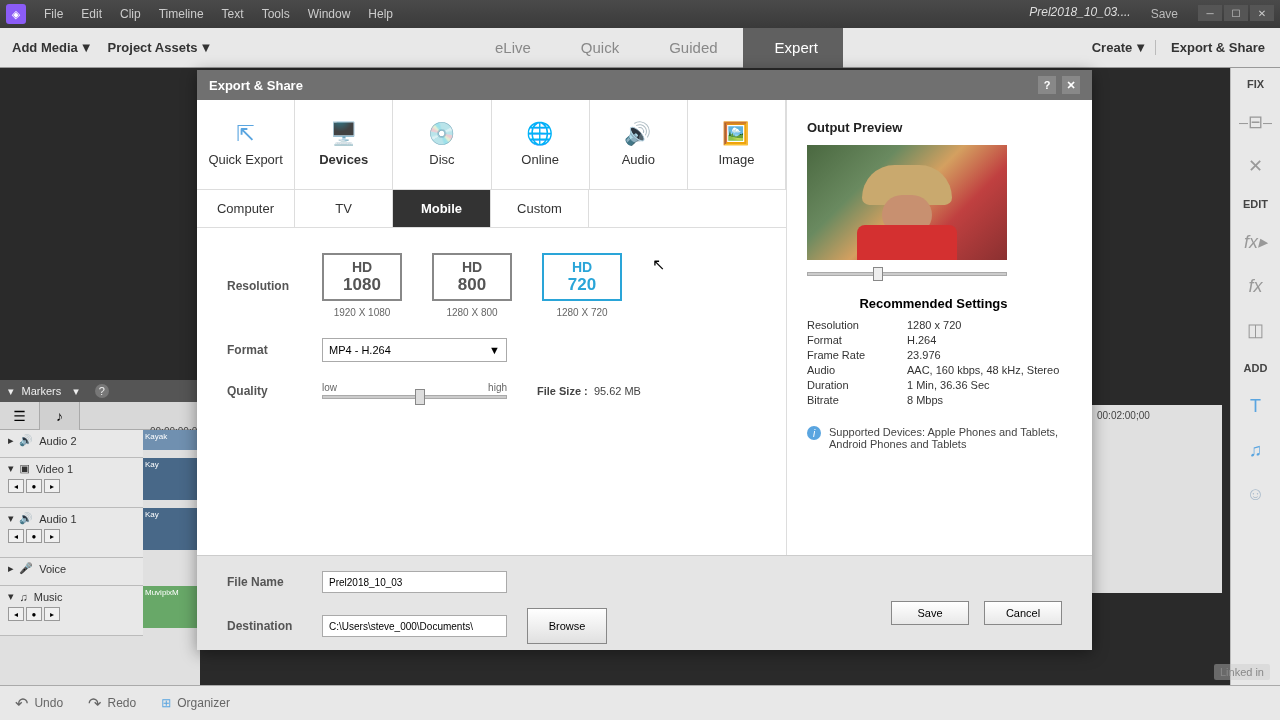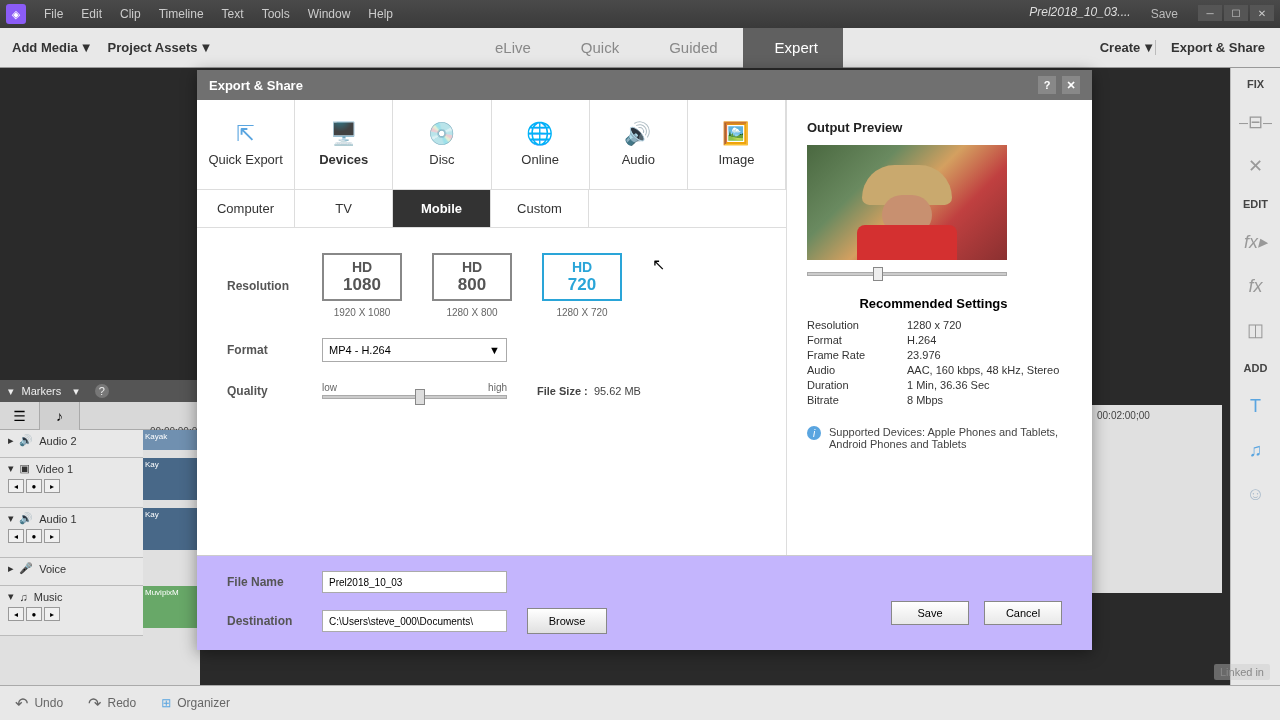--- a/index.html
+++ b/index.html
@@ -17,21 +17,21 @@
 .win-btn { width: 24px; height: 16px; background: #555; color: #ccc; font-size: 10px; display: flex; align-items: center; justify-content: center; }
 
 
 .modebar { height: 40px; background: #e8e8e8; border-bottom: 1px solid #999; display: flex; align-items: center; }
 .modebar-left { display: flex; gap: 15px; padding-left: 12px; }
 .modebar-left span { color: #333; font-size: 13px; font-weight: bold; }
 .caret { font-size: 9px; margin-left: 2px; }
 .mode-tabs { margin-left: auto; display: flex; }
 .mode-tab { padding: 0 25px; height: 40px; display: flex; align-items: center; color: #888; font-size: 15px; cursor: pointer; }
 .mode-tab.active { background: #606060; color: #fff; padding-left: 32px; }
-.modebar-right { display: flex; gap: 0; margin-left: auto; padding-right: 15px; }
+.modebar-right { display: flex; gap: 8px; margin-left: auto; padding-right: 15px; }
 .modebar-right span { color: #333; font-size: 13px; font-weight: bold; }
 
 
 .workspace { position: absolute; top: 68px; left: 0; right: 0; bottom: 35px; background: #2a2a2a; }
 
 
 .right-tools { position: absolute; right: 0; top: 68px; width: 50px; bottom: 35px; background: #e8e8e8; border-left: 1px solid #bbb; display: flex; flex-direction: column; align-items: center; padding-top: 10px; gap: 20px; }
 .rt-label { font-size: 11px; color: #444; font-weight: bold; }
 .rt-icon { width: 24px; height: 24px; color: #999; display: flex; align-items: center; justify-content: center; font-size: 18px; }
 
@@ -107,25 +107,25 @@
 .preview-slider { width: 200px; height: 4px; background: #ccc; border:1px solid #aaa; margin-top: 12px; position: relative; }
 .preview-thumb { width: 10px; height: 14px; background: #eee; border: 1px solid #888; position: absolute; top: -6px; left: 33%; }
 
 .rec-title { font-size: 13px; font-weight: bold; margin-top: 20px; margin-bottom: 8px; text-align: center; }
 .rec-row { display: flex; font-size: 11px; color: #333; margin-bottom: 3px; }
 .rec-row .k { width: 100px; }
 .info-row { display: flex; gap: 8px; margin-top: 20px; font-size: 11px; color: #444; }
 .info-icon { width: 14px; height: 14px; border-radius: 50%; background: #5aa5e0; color: #fff; display: flex; align-items: center; justify-content: center; font-size: 10px; flex-shrink: 0; font-style: italic; }
 
 
-.dlg-bottom { height: 95px; background: #c4b5fd; border-top: 1px solid #ccc; padding: 15px 30px; position: relative; }
+.dlg-bottom { height: 95px; background: #e5e5e5; border-top: 1px solid #ccc; padding: 15px 30px; position: relative; }
 .bottom-row { display: flex; align-items: center; margin-bottom: 15px; }
 .bottom-label { width: 95px; font-size: 12px; font-weight: bold; color: #555; }
 .text-input { width: 185px; height: 22px; border: 1px solid #aaa; background: #fff; font-size: 10px; padding: 0 6px; }
-.browse-btn { width: 80px; height: 26px; border: 1px solid #888; background: linear-gradient(#fff,#e0e0e0); font-size: 11px; margin-left: 20px; }
+.browse-btn { width: 80px; height: 36px; border: 1px solid #888; background: linear-gradient(#fff,#e0e0e0); font-size: 11px; margin-left: 20px; }
 .action-btns { position: absolute; right: 30px; bottom: 25px; display: flex; gap: 15px; }
 .action-btn { width: 78px; height: 24px; border: 1px solid #888; background: linear-gradient(#fff,#e8e8e8); font-size: 11px; }
 
 
 .cursor { position: absolute; left: 652px; top: 255px; font-size: 16px; color: #000; pointer-events: none; z-index: 100; }
 .watermark-li { position: absolute; right: 10px; bottom: 40px; font-size: 11px; color: #888; background: rgba(200,200,200,0.4); padding: 2px 6px; border-radius: 2px; }
 
 
 .timeline-right-area { position: absolute; left: 1092px; top: 405px; width: 130px; height: 188px; background: #e0e0e0; }
 .ruler-text { font-size: 10px; color: #444; padding: 5px; }

